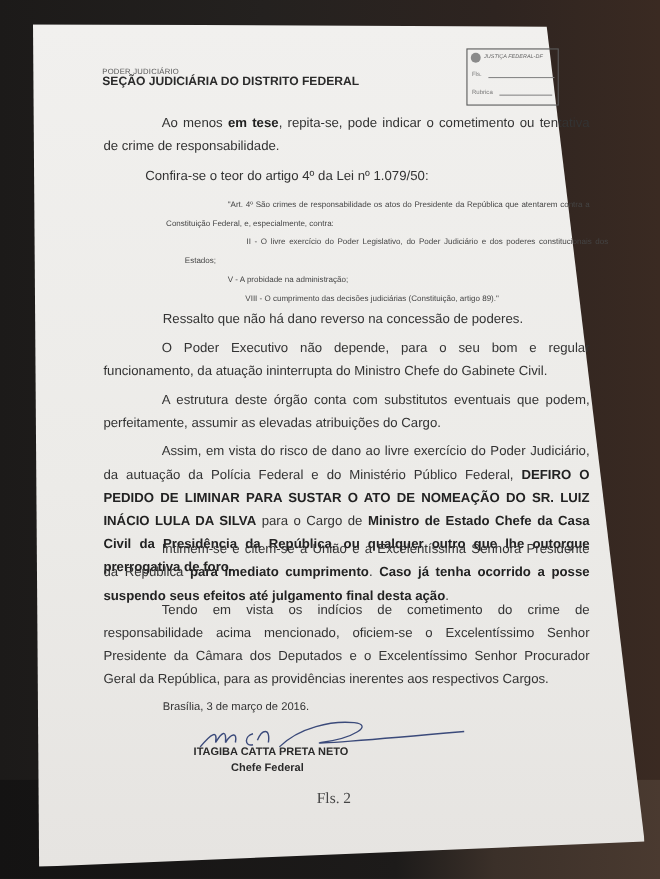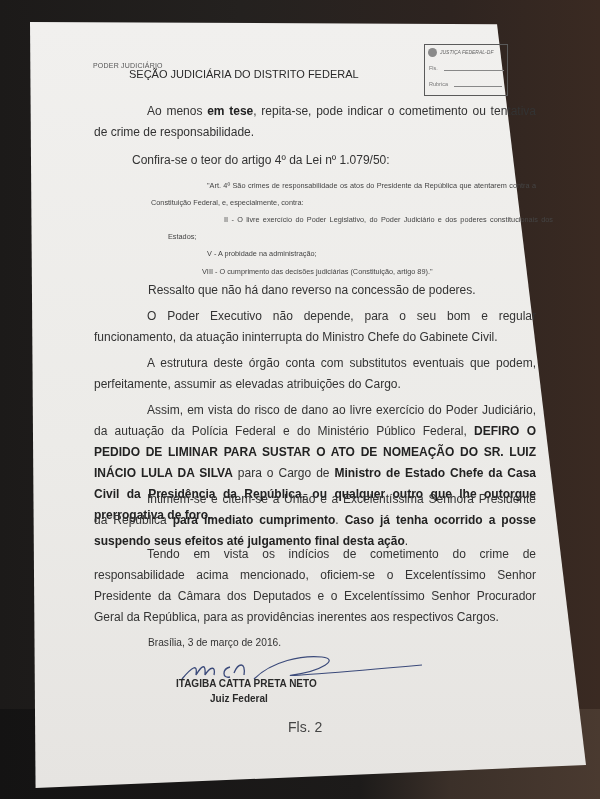--- a/index.html
+++ b/index.html
@@ -13,38 +13,38 @@
     background: linear-gradient(90deg, #141313 0%, #1d1b1a 60%, #3b3029 75%, #4a3a30 100%);
   }
   .paper {
     position:absolute; left:30px; top:22px; width:556px; height:766px;
     background: linear-gradient(180deg, #f1f0ee 0%, #ecebe8 55%, #e6e4e1 100%);
     clip-path: polygon(0 0, 84% 0.3%, 100% 97%, 1% 100%);
     box-shadow: 0 0 4px rgba(0,0,0,0.5);
   }
   .content { position:absolute; left:0; top:0; width:600px; height:799px; color:#2e2d2c; }
   .hdr-small { position:absolute; left:93px; top:62px; font-size:7px; letter-spacing:0.2px; color:#555; }
-  .hdr-big { position:absolute; left:93px; top:68px; font-size:11px; font-weight:normal; color:#2a2a2a;margin-left:36px; }
+  .hdr-big { position:absolute; left:93px; top:68px; font-size:11px; font-weight:bold; color:#2a2a2a; }
   .stamp {
     position:absolute; left:424px; top:44px; width:82px; height:50px;
     border:1.5px solid #5a5a5a; font-size:5px; color:#777;
   }
   .stamp .seal { position:absolute; left:3px; top:3px; width:9px; height:9px; border-radius:50%; background:#8a8a8a; }
   .stamp .stitle { position:absolute; left:15px; top:4px; font-size:5px; font-style:italic; color:#666; }
   .stamp .row { position:absolute; left:4px; font-size:5.5px; }
   .stamp .line { display:inline-block; width:54px; border-bottom:1px solid #888; margin-left:6px; vertical-align:bottom; }
   .p { position:absolute; left:94px; width:442px; font-size:12px; line-height:21px; text-align:justify; color:#333; }
   .p b { color:#222; }
   .indent { text-indent:53px; }
   .q { position:absolute; left:151px; width:385px; font-size:7.3px; line-height:17px; color:#444; text-align:justify; }
   .sig { position:absolute; left:172px; top:653px; width:260px; height:40px; }
   .signame { position:absolute; left:176px; top:678px; font-size:10px; font-weight:bold; color:#2a2a2a; }
   .sigrole { position:absolute; left:210px; top:693px; font-size:10px; font-weight:bold; color:#2a2a2a; }
   .place { position:absolute; left:148px; top:637px; font-size:10.2px; color:#333; }
-  .fls { position:absolute; left:288px; top:719px; font-family:Liberation Sans, sans-serif; font-size:14px; color:#444; }
+  .fls { position:absolute; left:288px; top:719px; font-family:Liberation Serif, serif; font-size:14px; color:#444; }
 </style>
 </head>
 <body>
 
 <div class="bg-bottom"></div>
 <div class="paper"></div>
 
 <div class="content">
   <div class="hdr-small">PODER JUDICIÁRIO</div>
   <div class="hdr-big">SEÇÃO JUDICIÁRIA DO DISTRITO FEDERAL</div>
@@ -56,37 +56,37 @@
     <div class="row" style="top:36px;"><span>Rubrica</span><span class="line" style="width:48px;"></span></div>
   </div>
 
   <div class="p indent" style="top:101px;"><span>Ao menos </span><b>em tese</b><span>, repita-se, pode indicar o cometimento ou tentativa de crime de responsabilidade.</span></div>
 
   <div class="p" style="top:150px; left:132px; width:390px;">Confira-se o teor do artigo 4º da Lei nº 1.079/50:</div>
 
   <div class="q" style="top:177px; left:151px; width:385px; text-indent:56px;">"Art. 4º São crimes de responsabilidade os atos do Presidente da República que atentarem contra a Constituição Federal, e, especialmente, contra:</div>
   <div class="q" style="top:211px; left:168px; width:385px; text-indent:56px;">II - O livre exercício do Poder Legislativo, do Poder Judiciário e dos poderes constitucionais dos Estados;</div>
   <div class="q" style="top:245px; left:207px; width:330px;">V - A probidade na administração;</div>
-  <div class="q" style="top:263px; left:202px; width:330px;">VIII - O cumprimento das decisões judiciárias (Constituição, artigo 89)."</div>
+  <div class="q" style="top:263px; left:223px; width:330px;">VIII - O cumprimento das decisões judiciárias (Constituição, artigo 89)."</div>
 
   <div class="p" style="top:280px; left:148px; width:390px;">Ressalto que não há dano reverso na concessão de poderes.</div>
   <div class="p indent" style="top:306px;">O Poder Executivo não depende, para o seu bom e regular funcionamento, da atuação ininterrupta do Ministro Chefe do Gabinete Civil.</div>
   <div class="p indent" style="top:353px;">A estrutura deste órgão conta com substitutos eventuais que podem, perfeitamente, assumir as elevadas atribuições do Cargo.</div>
 
   <div class="p indent" style="top:400px;"><span>Assim, em vista do risco de dano ao livre exercício do Poder Judiciário, da autuação da Polícia Federal e do Ministério Público Federal, </span><b>DEFIRO O PEDIDO DE LIMINAR PARA SUSTAR O ATO DE NOMEAÇÃO DO SR. LUIZ INÁCIO LULA DA SILVA</b><span> para o Cargo de </span><b>Ministro de Estado Chefe da Casa Civil da Presidência da República, ou qualquer outro que lhe outorgue prerrogativa de foro.</b></div>
 
   <div class="p indent" style="top:489px;"><span>Intimem-se e citem-se a União e a Excelentíssima Senhora Presidente da República </span><b>para imediato cumprimento</b><span>. </span><b>Caso já tenha ocorrido a posse suspendo seus efeitos até julgamento final desta ação</b><span>.</span></div>
 
   <div class="p indent" style="top:544px;">Tendo em vista os indícios de cometimento do crime de responsabilidade acima mencionado, oficiem-se o Excelentíssimo Senhor Presidente da Câmara dos Deputados e o Excelentíssimo Senhor Procurador Geral da República, para as providências inerentes aos respectivos Cargos.</div>
 
   <div class="place">Brasília, 3 de março de 2016.</div>
 
   <svg class="sig" viewBox="0 0 260 40" width="260" height="40">
     <path d="M10 26 C 20 14, 26 10, 24 22 C 30 12, 34 10, 33 22 C 38 14, 44 12, 42 22" fill="none" stroke="#3b4a7a" stroke-width="1.3"></path>
     <path d="M58 14 C 50 16, 50 26, 58 24 M62 20 C 66 10, 74 8, 72 22" fill="none" stroke="#3b4a7a" stroke-width="1.3"></path>
     <path d="M82 26 C 100 8, 130 2, 150 4 C 168 6, 150 18, 120 22 C 108 24, 160 20, 250 12" fill="none" stroke="#3b4a7a" stroke-width="1.2"></path>
   </svg>
 
   <div class="signame">ITAGIBA CATTA PRETA NETO</div>
-  <div class="sigrole">Juiz Federal</div>
+  <div class="sigrole">Chefe Federal</div>
 
   <div class="fls">Fls. 2</div>
 </div>
 
 </body></html>

